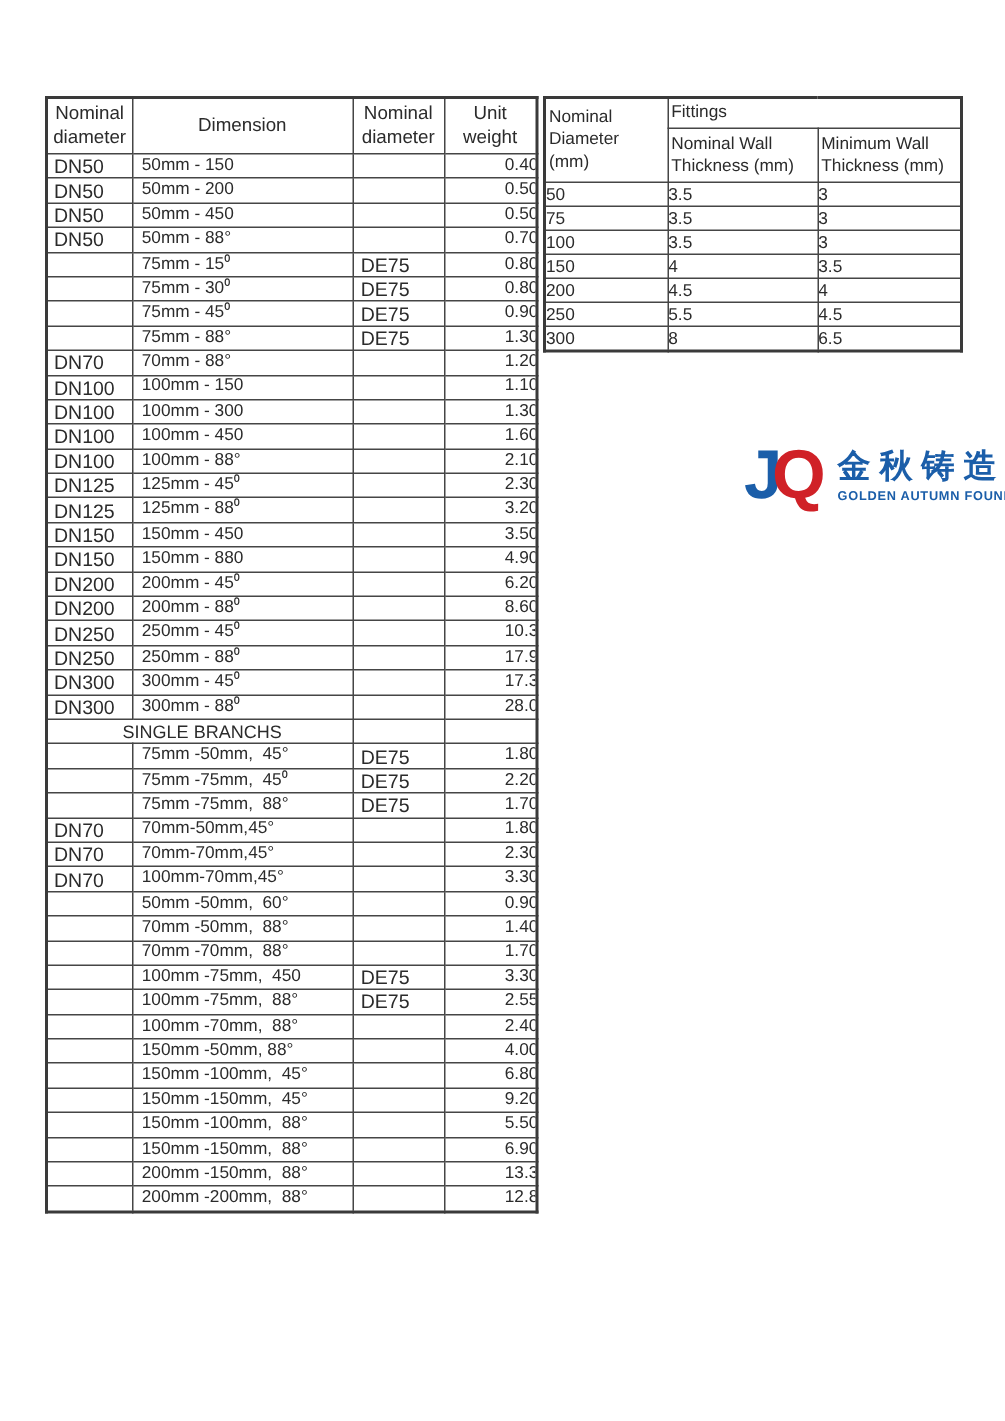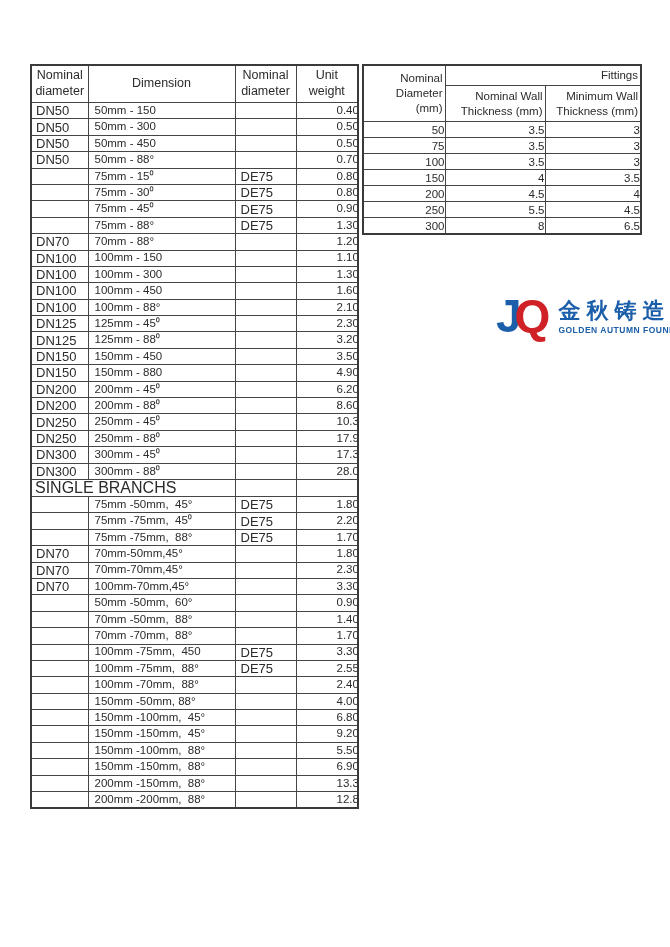--- a/index.html
+++ b/index.html
@@ -19,26 +19,26 @@
   }
   #left-table thead th{
     height:34px;text-align:center;font-weight:normal;
     font-size:12.5px;line-height:1.25;padding:1px 2px;
   }
   #left-table tbody td{height:15.4px;padding:0;font-size:11.5px;line-height:1;}
   #left-table td.dn{font-size:13px;padding-left:4px;white-space:nowrap;}
   #left-table td.dim{padding-left:6px;white-space:pre;}
   #left-table td.de{font-size:13px;padding-left:5px;white-space:nowrap;}
   #left-table td.wt{text-align:center;padding-left:40px;}
-  #left-table td.sec{font-size:16px;padding-left:3px;white-space:nowrap;}
+  #left-table td.sec{font-size:12px;padding-left:3px;white-space:nowrap;text-align:center;}
 
   
   #right-table{position:absolute;left:362px;top:64px;width:278px;border:2px solid #3a3a3a;}
   #right-table th,#right-table td{
-    border:1px solid #454545;text-align:right;vertical-align:middle;overflow:hidden;
+    border:1px solid #454545;text-align:left;vertical-align:middle;overflow:hidden;
   }
   #right-table th{font-weight:normal;font-size:11.5px;line-height:1.3;padding:1px 2px;}
   #right-table th.group{height:17px;}
   #right-table th.sub{height:33px;}
   #right-table tbody td{height:15px;font-size:11.5px;padding:0;}
 
   
   .logo{position:absolute;left:496px;top:295px;display:flex;align-items:center;}
   .logo-mark{font-weight:bold;font-size:46px;line-height:0.95;letter-spacing:0;white-space:nowrap;}
   .logo-j{color:#1b5ea9;}
@@ -69,21 +69,21 @@
     </thead>
     <tbody id="left-tbody">
         <tr>
           <td class="dn">DN50</td>
           <td class="dim">50mm - 150</td>
           <td class="de"></td>
           <td class="wt">0.40</td>
         </tr>
         <tr>
           <td class="dn">DN50</td>
-          <td class="dim">50mm - 300</td>
+          <td class="dim">50mm - 200</td>
           <td class="de"></td>
           <td class="wt">0.50</td>
         </tr>
         <tr>
           <td class="dn">DN50</td>
           <td class="dim">50mm - 450</td>
           <td class="de"></td>
           <td class="wt">0.50</td>
         </tr>
         <tr>

